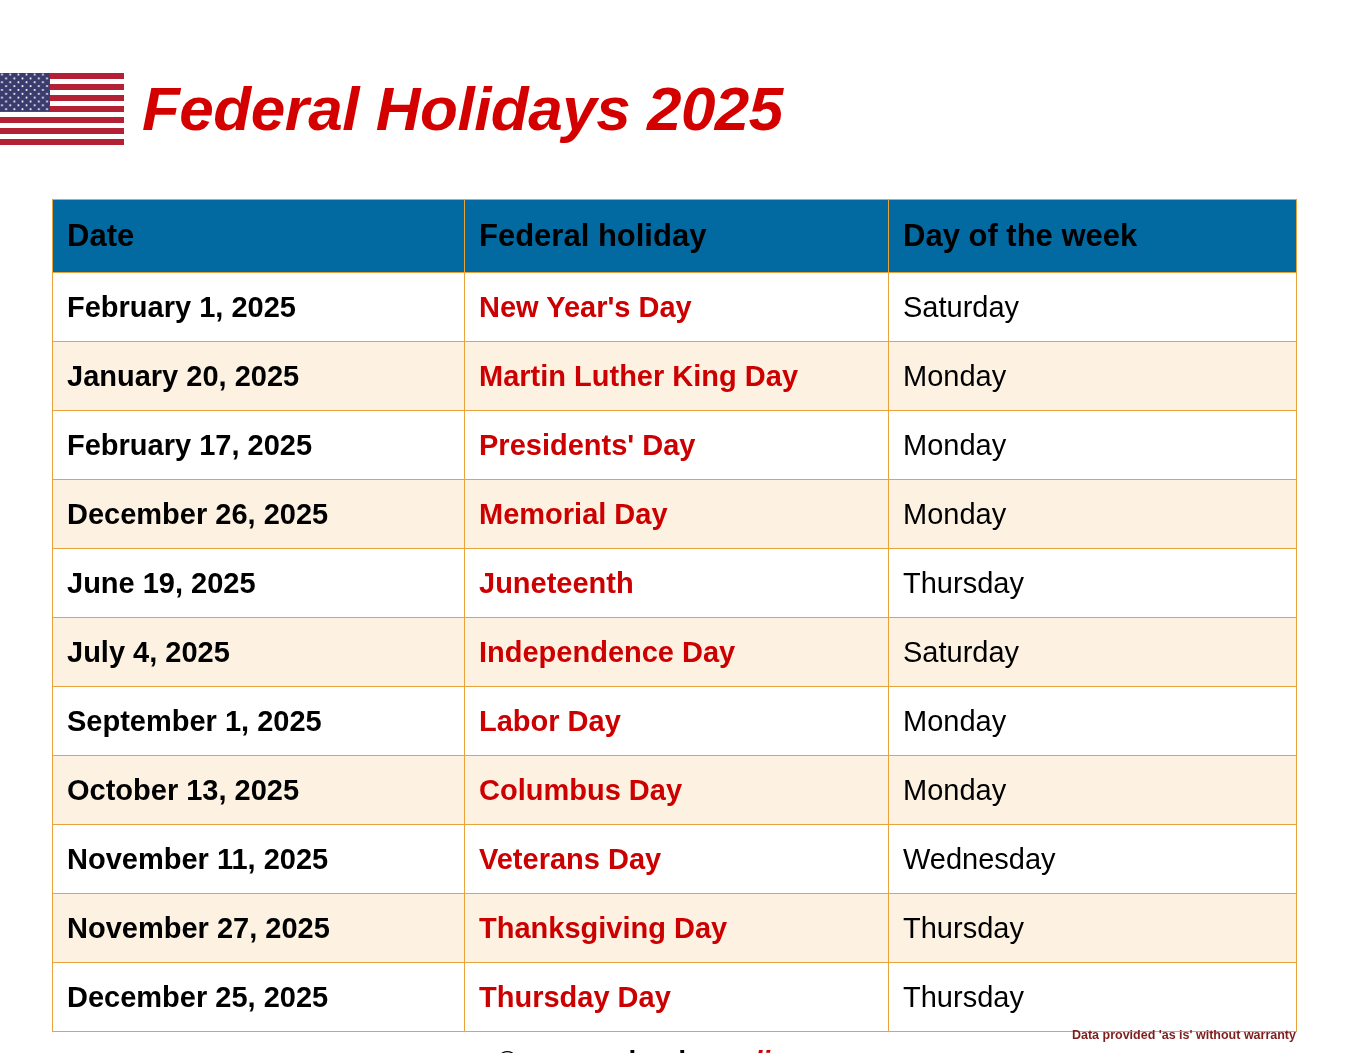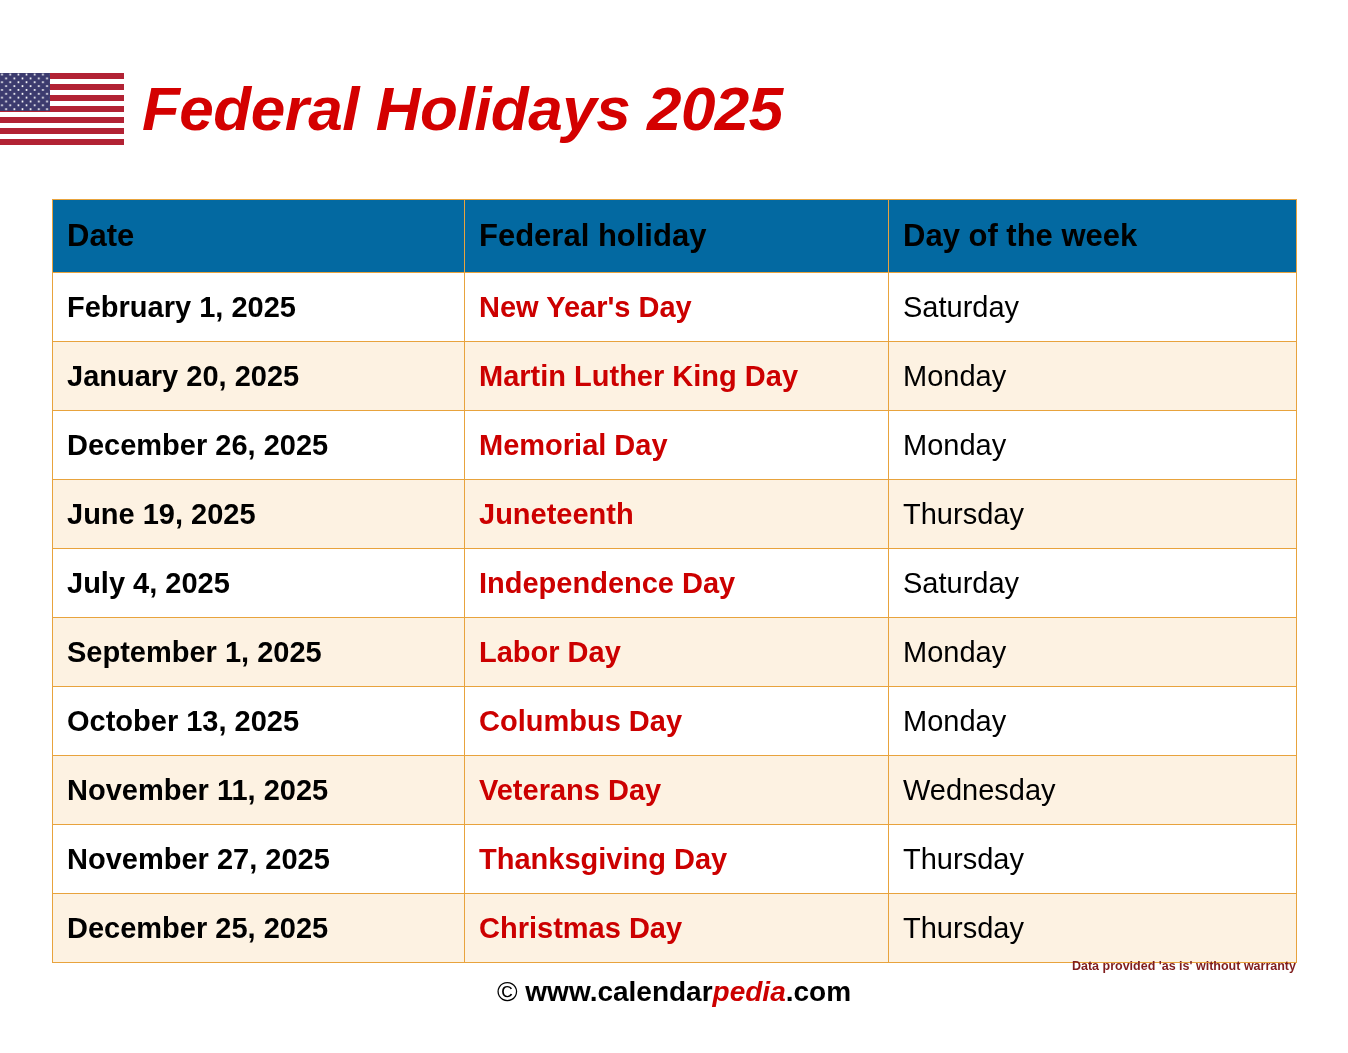--- a/index.html
+++ b/index.html
@@ -187,20 +187,25 @@
           <td class="date">February 1, 2025</td>
           <td class="holiday">New Year's Day</td>
           <td class="dow">Saturday</td>
         </tr>
         <tr>
           <td class="date">January 20, 2025</td>
           <td class="holiday">Martin Luther King Day</td>
           <td class="dow">Monday</td>
         </tr>
         <tr>
+          <td class="date">February 17, 2025</td>
+          <td class="holiday">Presidents' Day</td>
+          <td class="dow">Monday</td>
+        </tr>
+        <tr>
           <td class="date">December 26, 2025</td>
           <td class="holiday">Memorial Day</td>
           <td class="dow">Monday</td>
         </tr>
         <tr>
           <td class="date">June 19, 2025</td>
           <td class="holiday">Juneteenth</td>
           <td class="dow">Thursday</td>
         </tr>
         <tr>
@@ -223,21 +228,21 @@
           <td class="holiday">Veterans Day</td>
           <td class="dow">Wednesday</td>
         </tr>
         <tr>
           <td class="date">November 27, 2025</td>
           <td class="holiday">Thanksgiving Day</td>
           <td class="dow">Thursday</td>
         </tr>
         <tr>
           <td class="date">December 25, 2025</td>
-          <td class="holiday">Christmas Day</td>
+          <td class="holiday">Thursday Day</td>
           <td class="dow">Thursday</td>
         </tr>
       </tbody>
     </table>
   </div>
 
   <div class="footer">
     <div class="disclaimer">Data provided 'as is' without warranty</div>
     <div class="copyright">
       <span>©</span><span class="brand-b"> www.calendar</span><span class="brand-red">pedia</span><span class="brand-b">.com</span>

